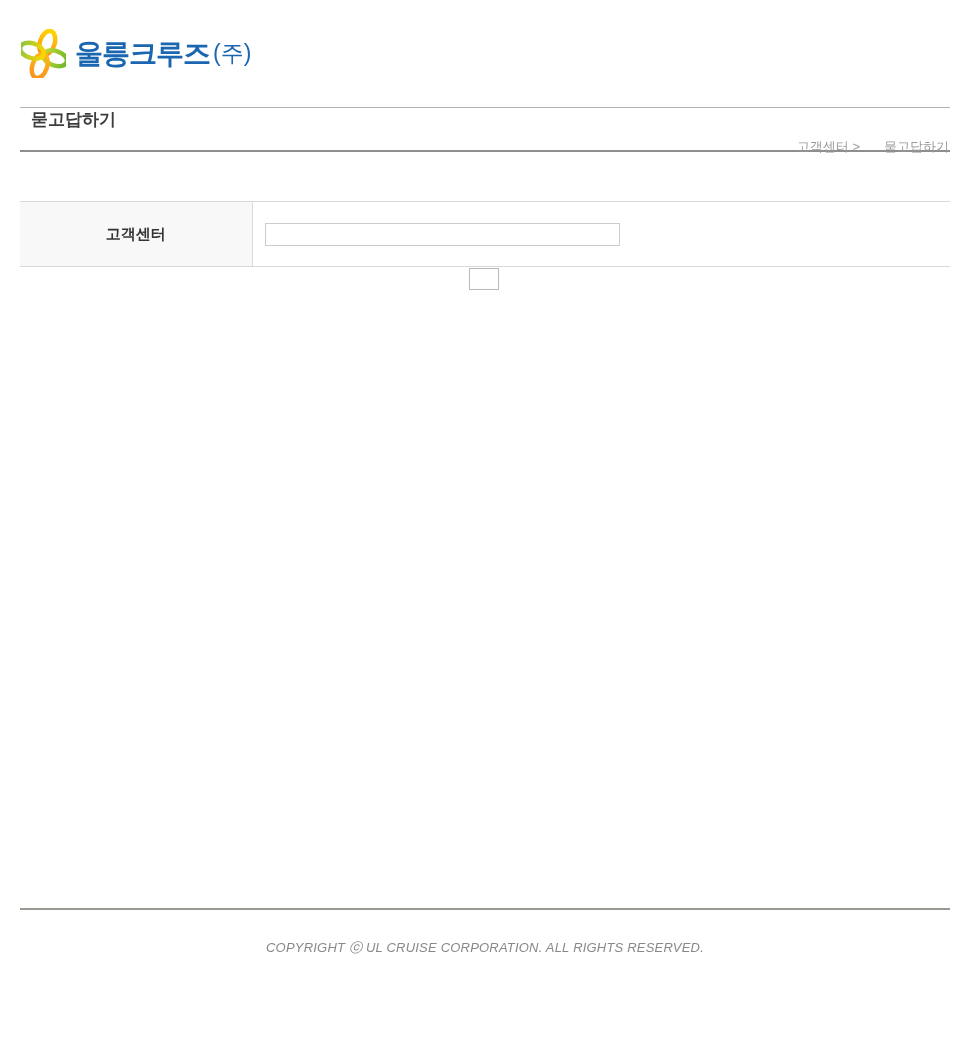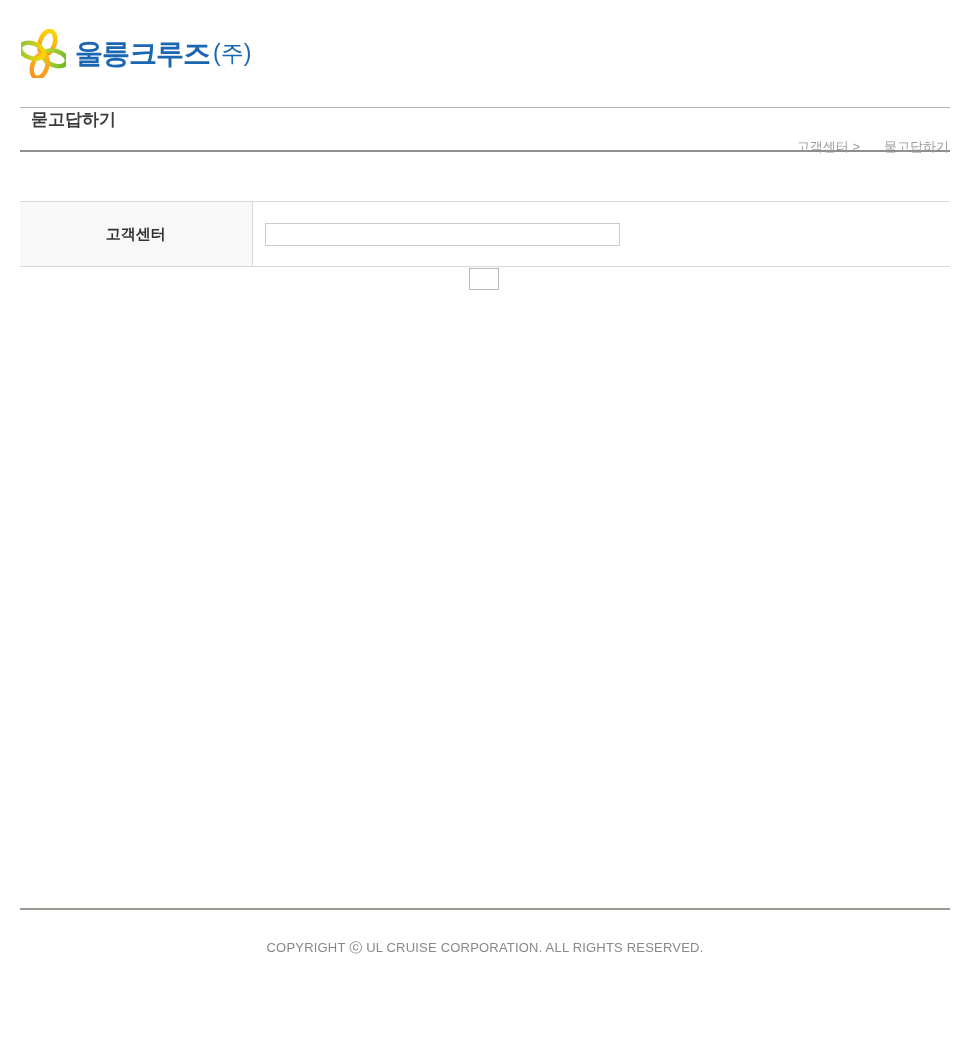--- a/index.html
+++ b/index.html
@@ -125,20 +125,21 @@
   }
 
   
   .footer {
     position: absolute;
     top: 908px;
     left: 20px;
     width: 930px;
     border-top: 2px solid #9b9a92;
     text-align: center;
+    font-style: italic;
   }
   .copyright {
     margin-top: 29px;
     font-size: 13px;
     color: #888888;
     letter-spacing: 0.2px;
   }
 </style>
 </head>
 <body>

